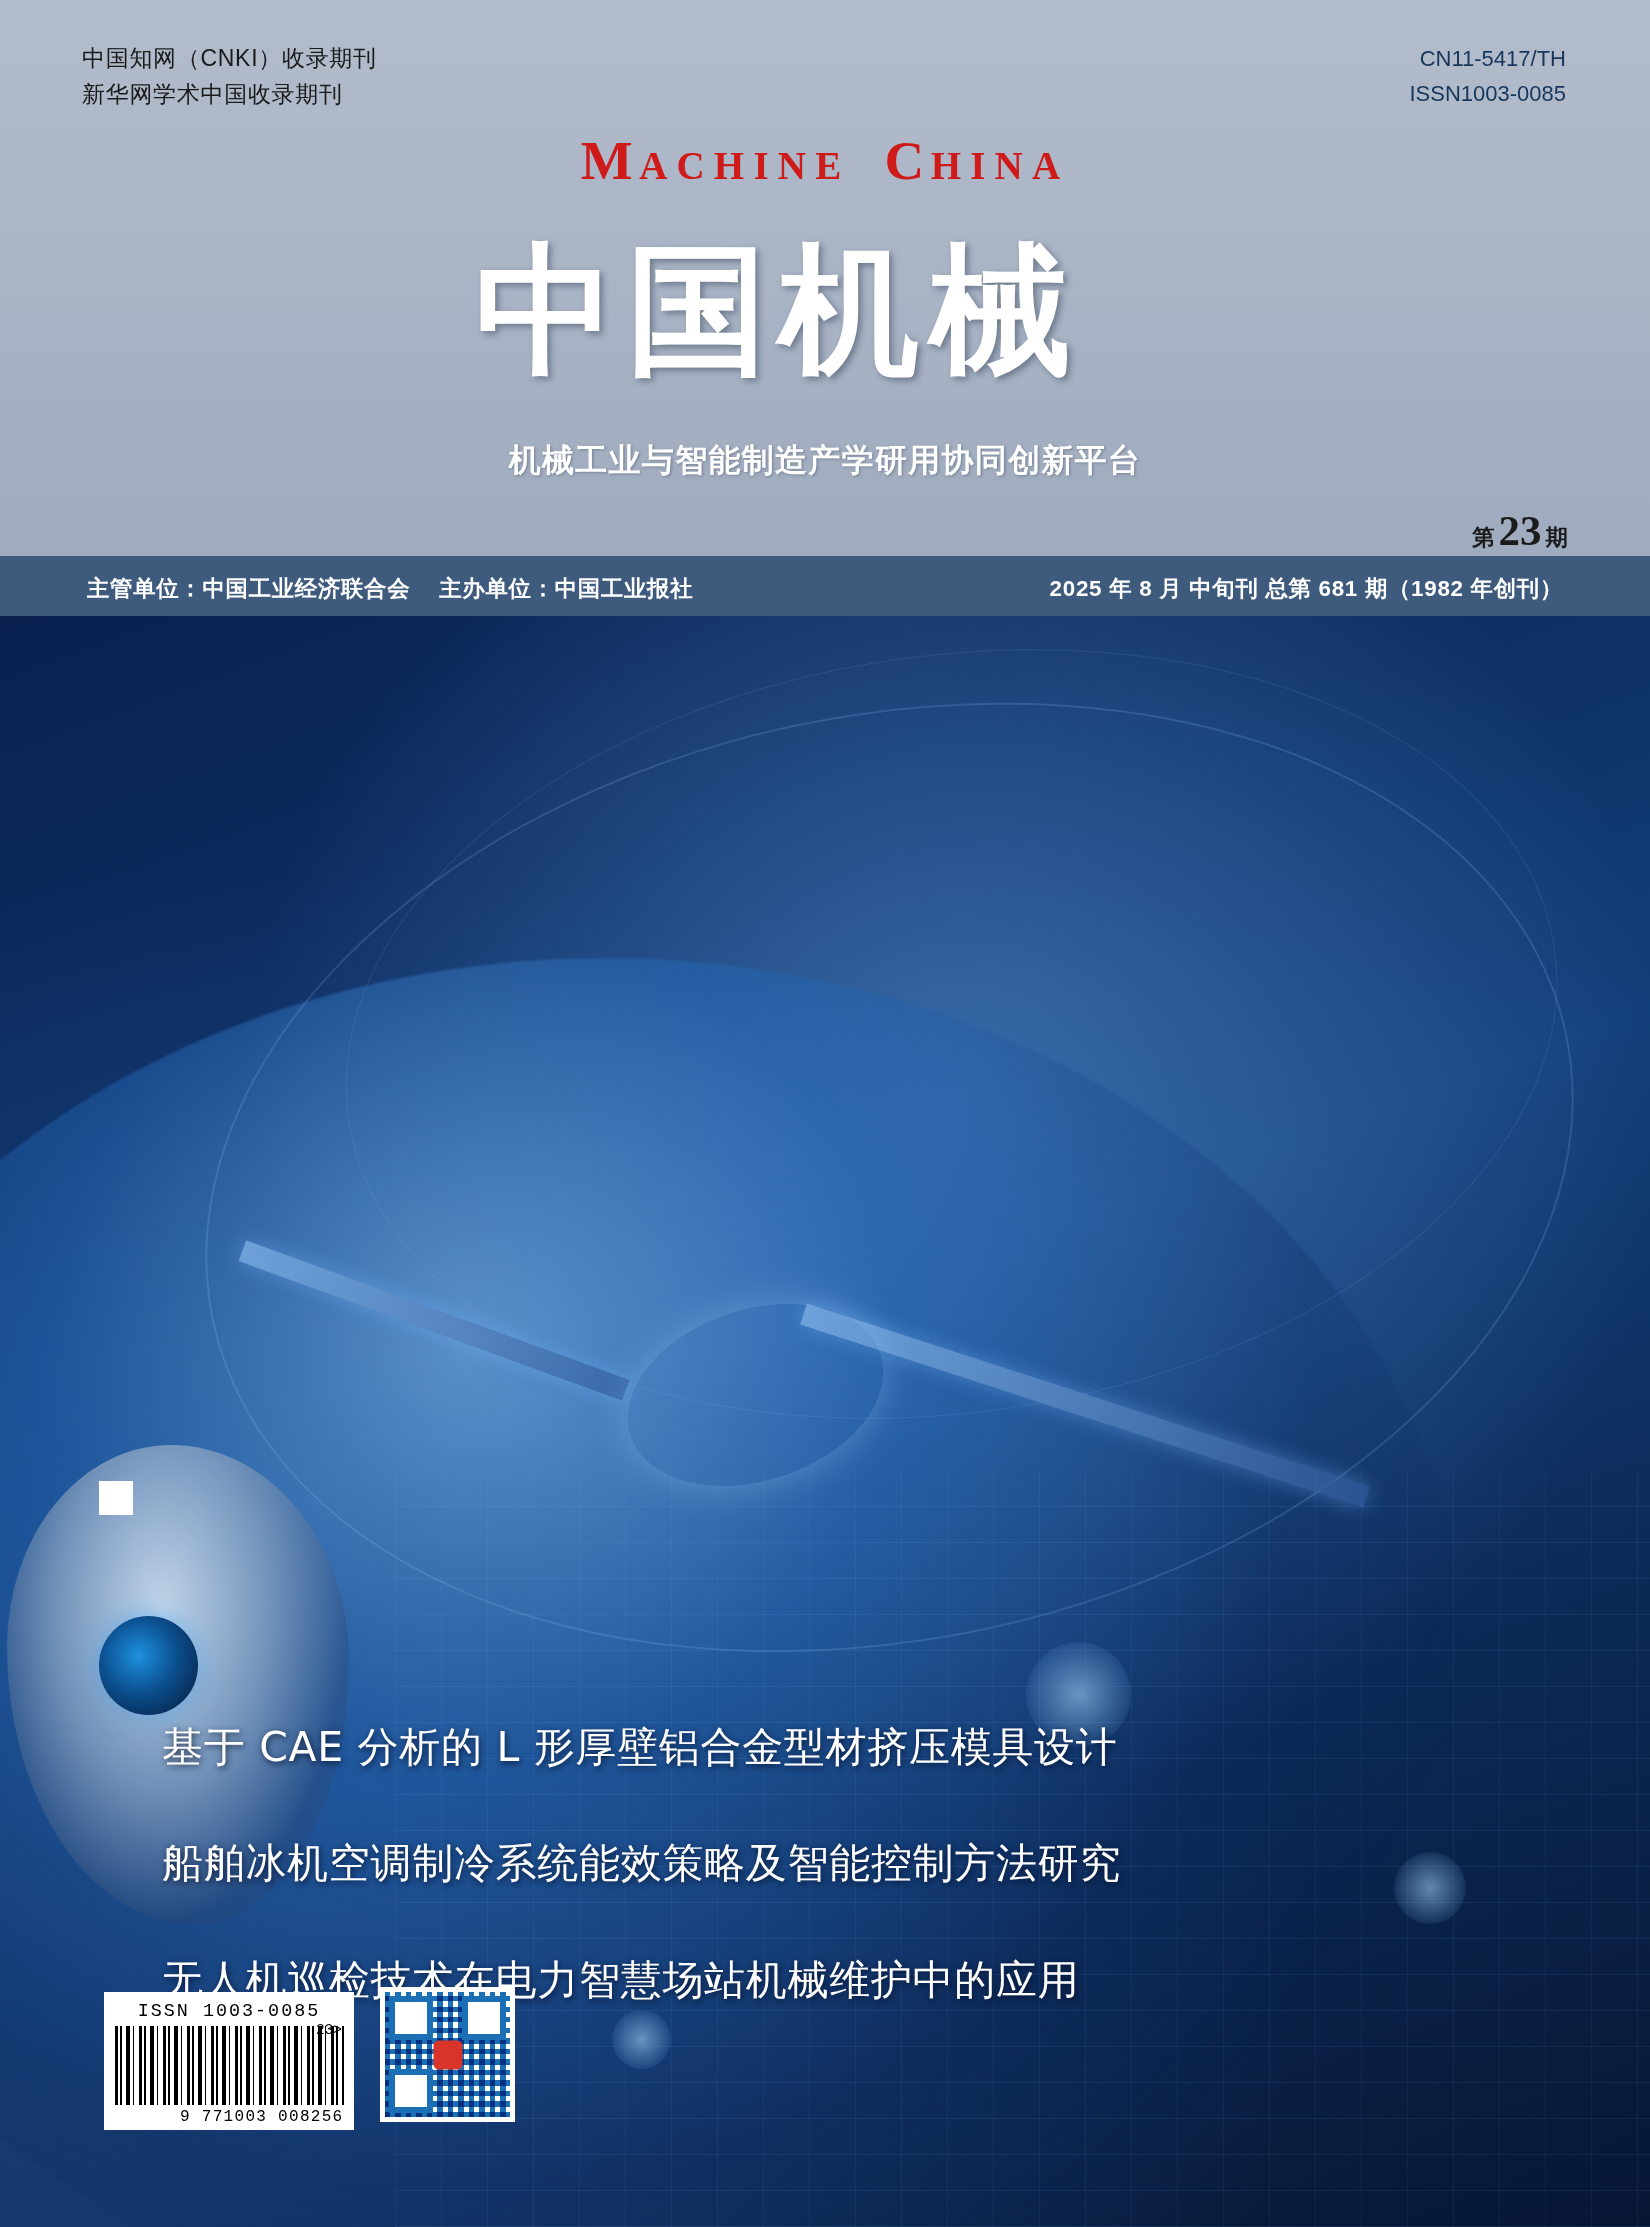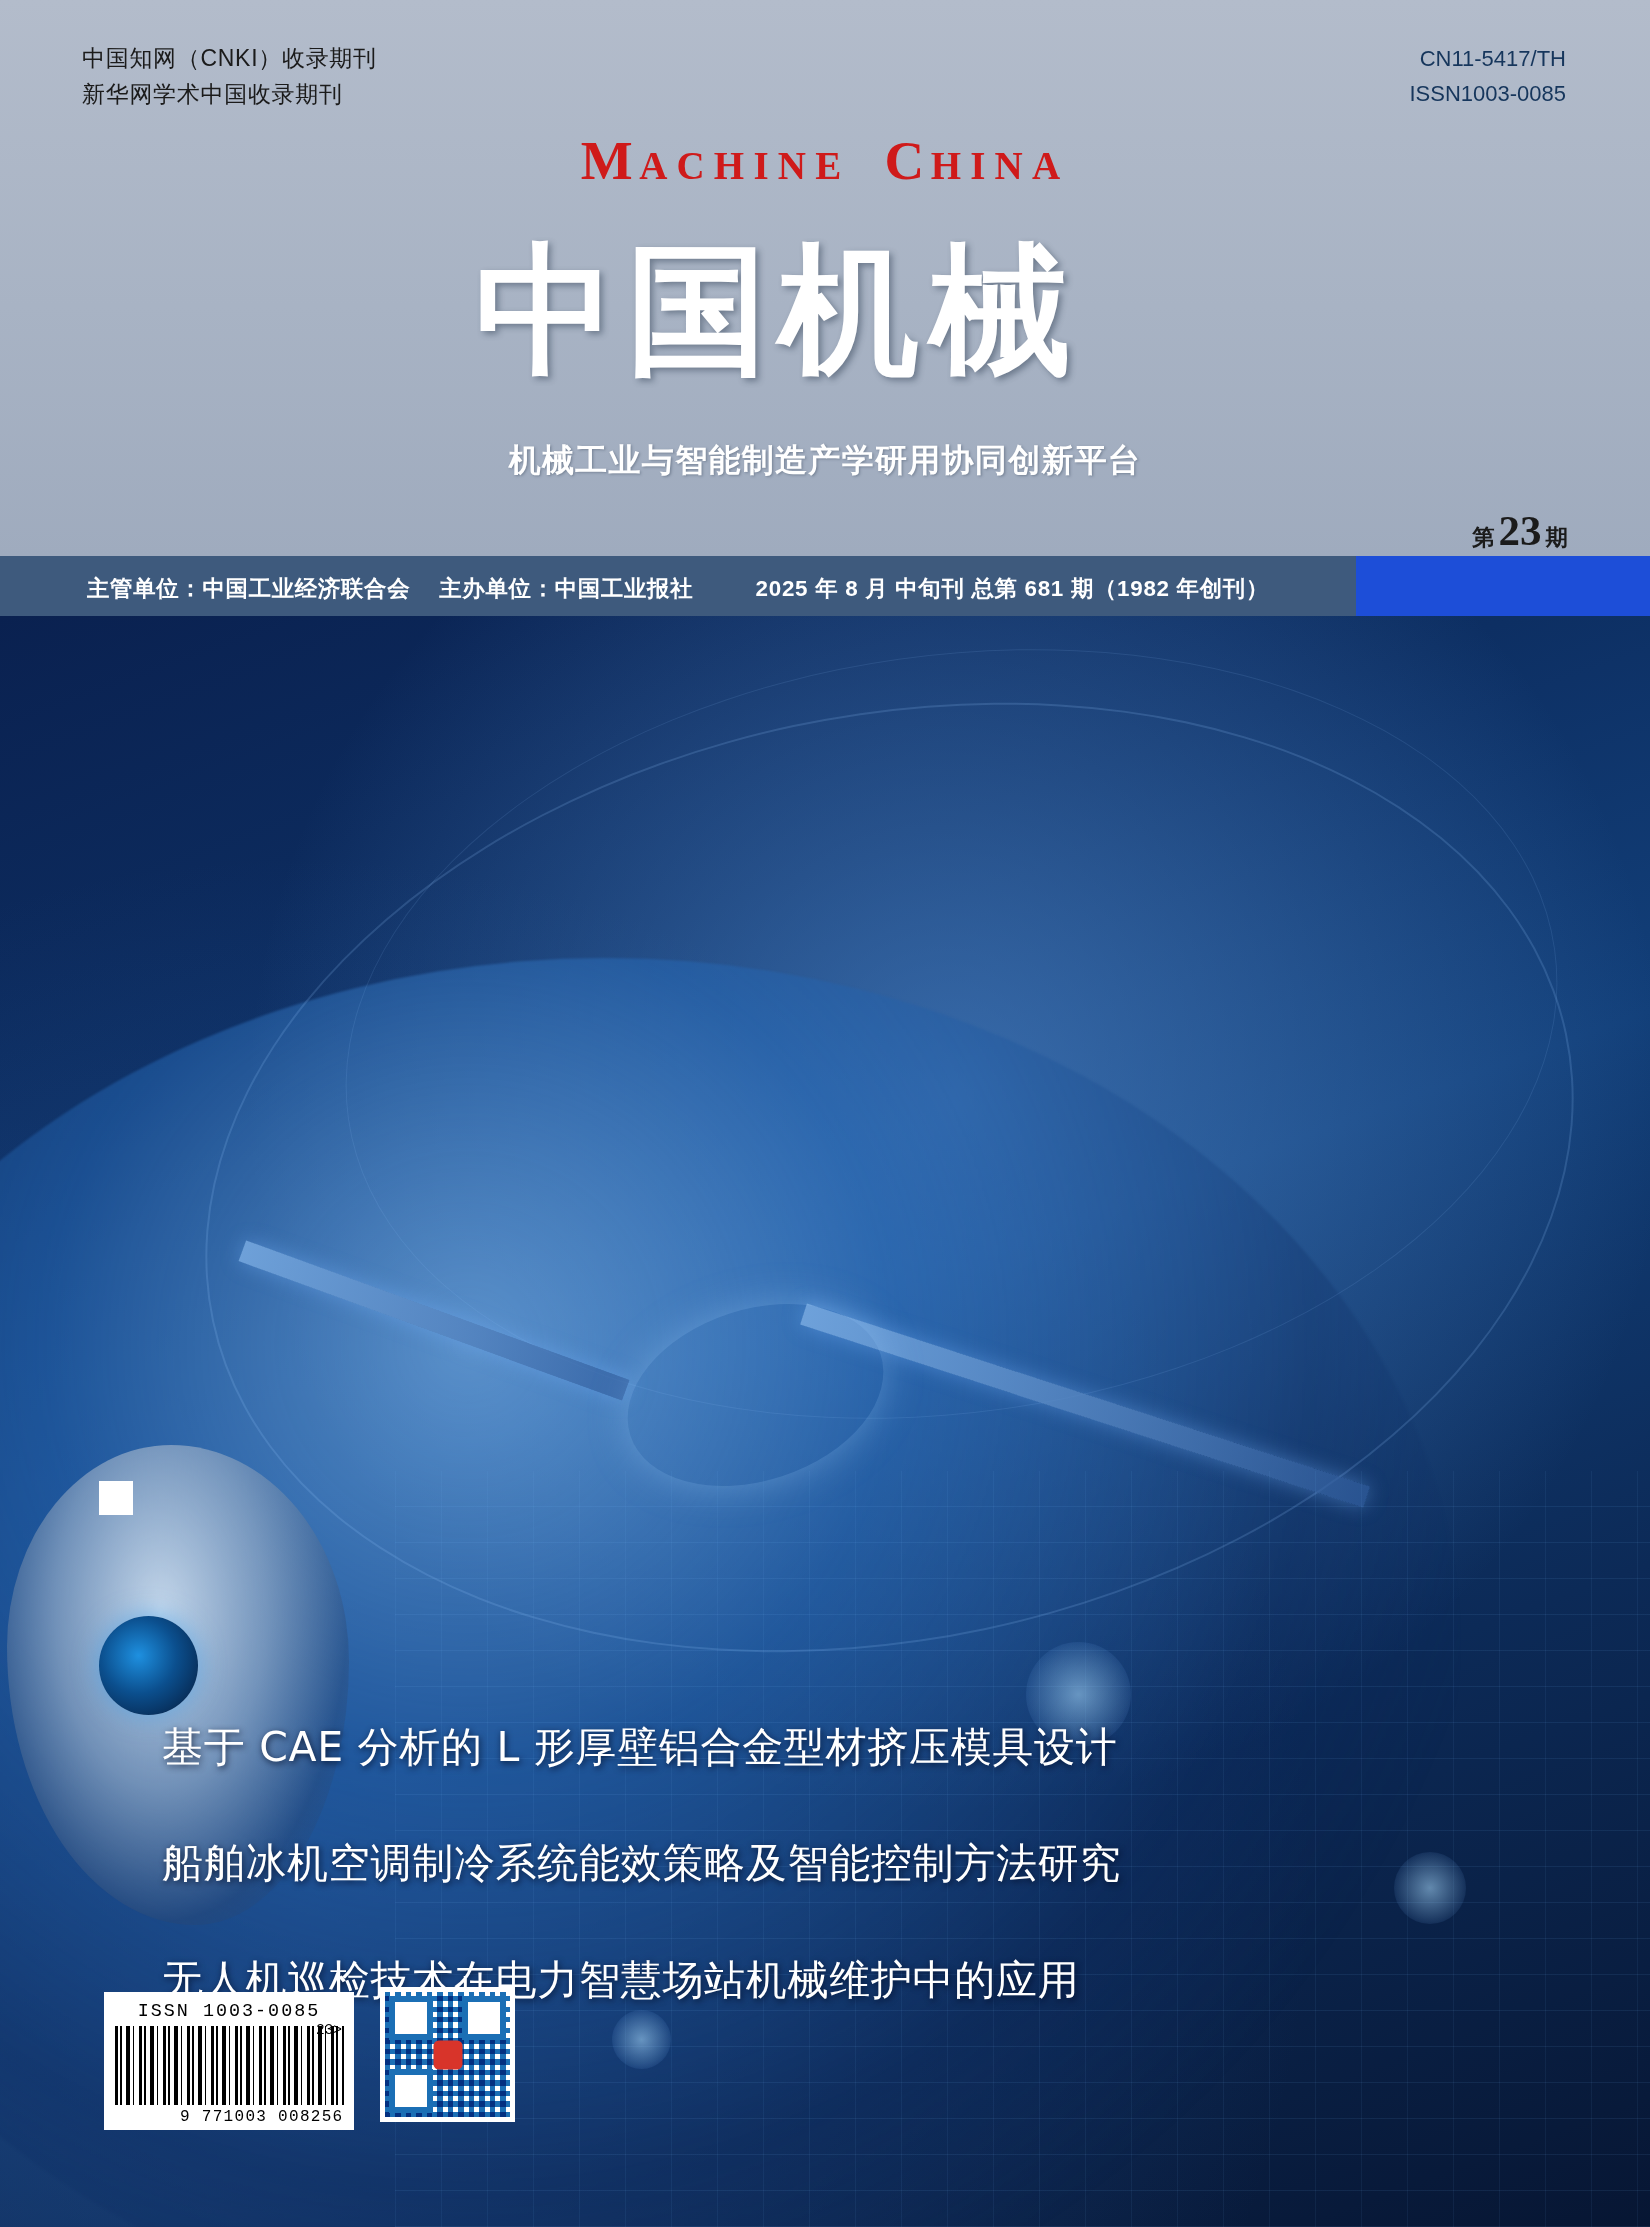--- a/index.html
+++ b/index.html
@@ -8,21 +8,21 @@
     background: #ffffff;
   }
   body {
     font-family: "Liberation Sans", sans-serif;
   }
   .cover {
     position: relative;
     width: 1650px;
     height: 2227px;
     overflow: hidden;
-    background: #1d4ed8;
+    background: #3b82f6;
   }
 
   
   .masthead {
     position: absolute;
     left: 0; top: 0;
     width: 1650px;
     height: 556px;
     background: linear-gradient(180deg, #b3bccb 0%, #a8b3c4 55%, #9fabbe 100%);
   }
@@ -92,21 +92,21 @@
     font-size: 43px;
     font-weight: bold;
     padding: 0 4px;
     font-family: "Liberation Serif", serif;
   }
 
   
   .info-bar {
     position: absolute;
     left: 0; top: 556px;
-    width: 1356px;
+    width: 1650px;
     height: 61px;
     background: #3e5a7d;
     color: #ffffff;
     font-size: 22.4px;
     font-weight: bold;
   }
   .info-left {
     position: absolute;
     left: 87px; top: 17px;
     letter-spacing: 0.7px;

